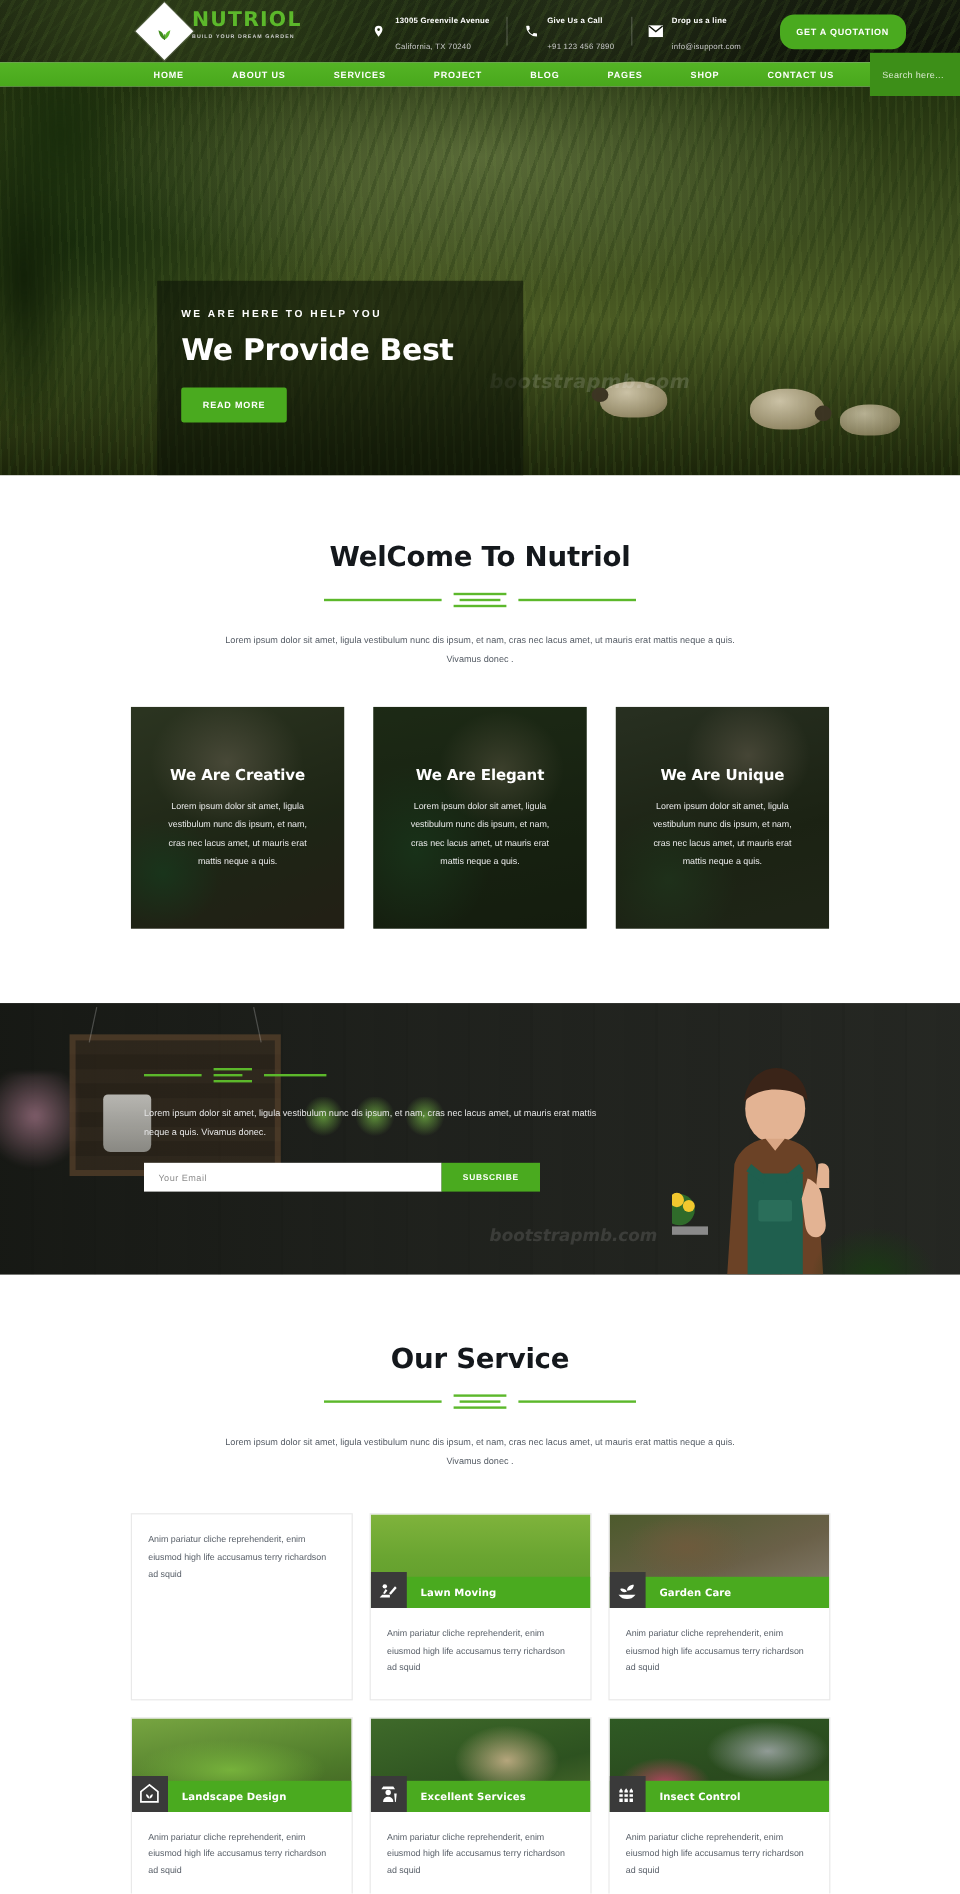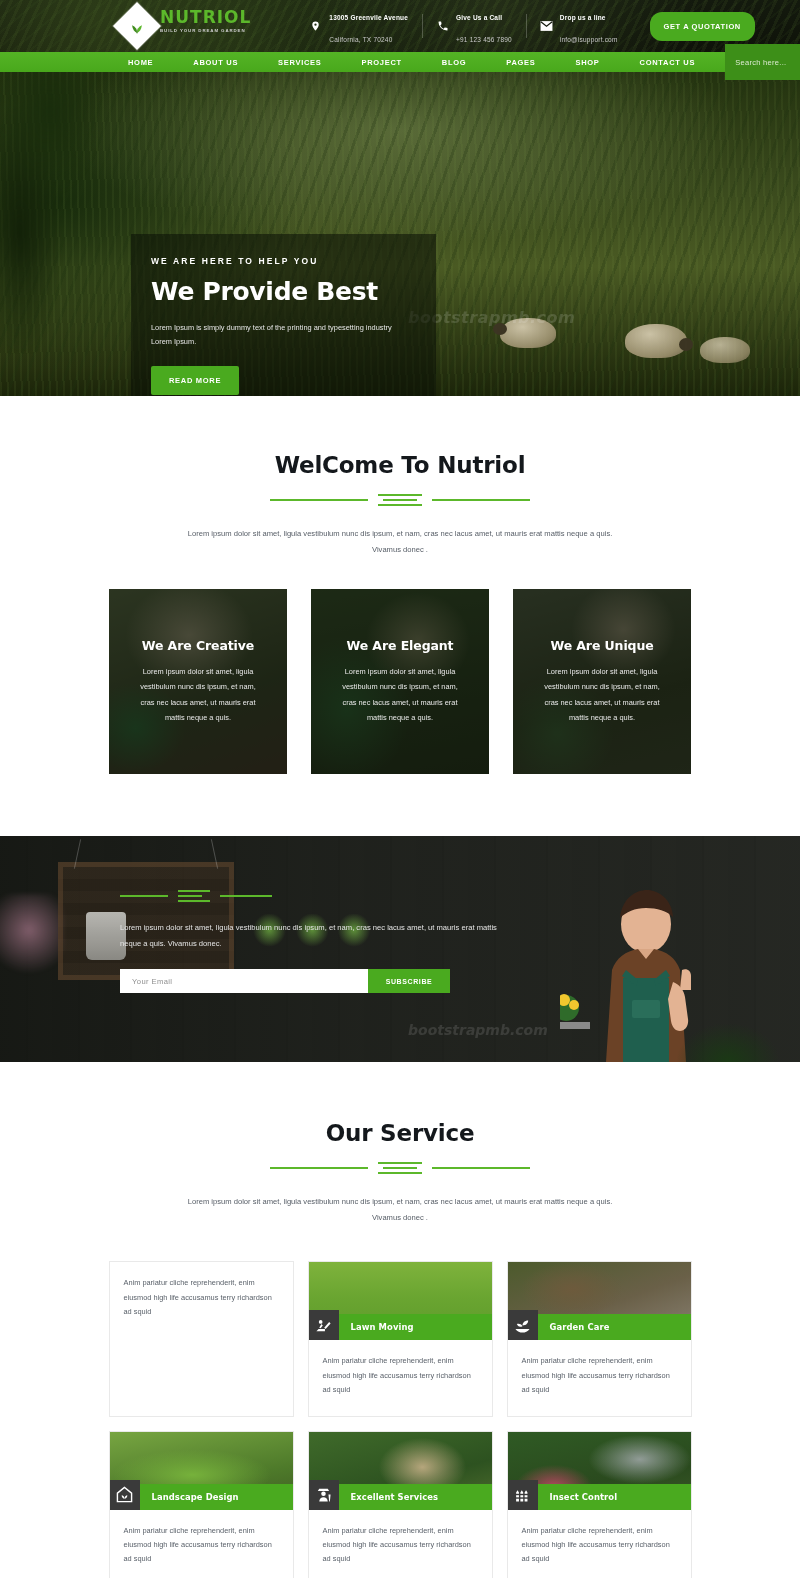--- a/index.html
+++ b/index.html
@@ -406,21 +406,20 @@
     <div class="sheep s1"></div>
     <div class="sheep s2"></div>
     <div class="sheep s3"></div>
     <div class="watermark">bootstrapmb.com</div>
 
     <div class="hero-card">
       <div class="hero-eyebrow">WE ARE HERE TO HELP YOU</div>
       <div class="hero-h1">
         <span>We Provide Best</span>
       </div>
-      <div class="hero-p">Lorem Ipsum is simply dummy text of the printing and typesetting industry Lorem Ipsum.</div>
       <button class="hero-btn">READ MORE</button>
     </div>
   </div>
 
   <div class="section welcome">
     <div class="sec-title">WelCome To Nutriol</div>
     <div class="divider">
       <span class="bar"></span>
       <span class="mid">
           <i></i>

